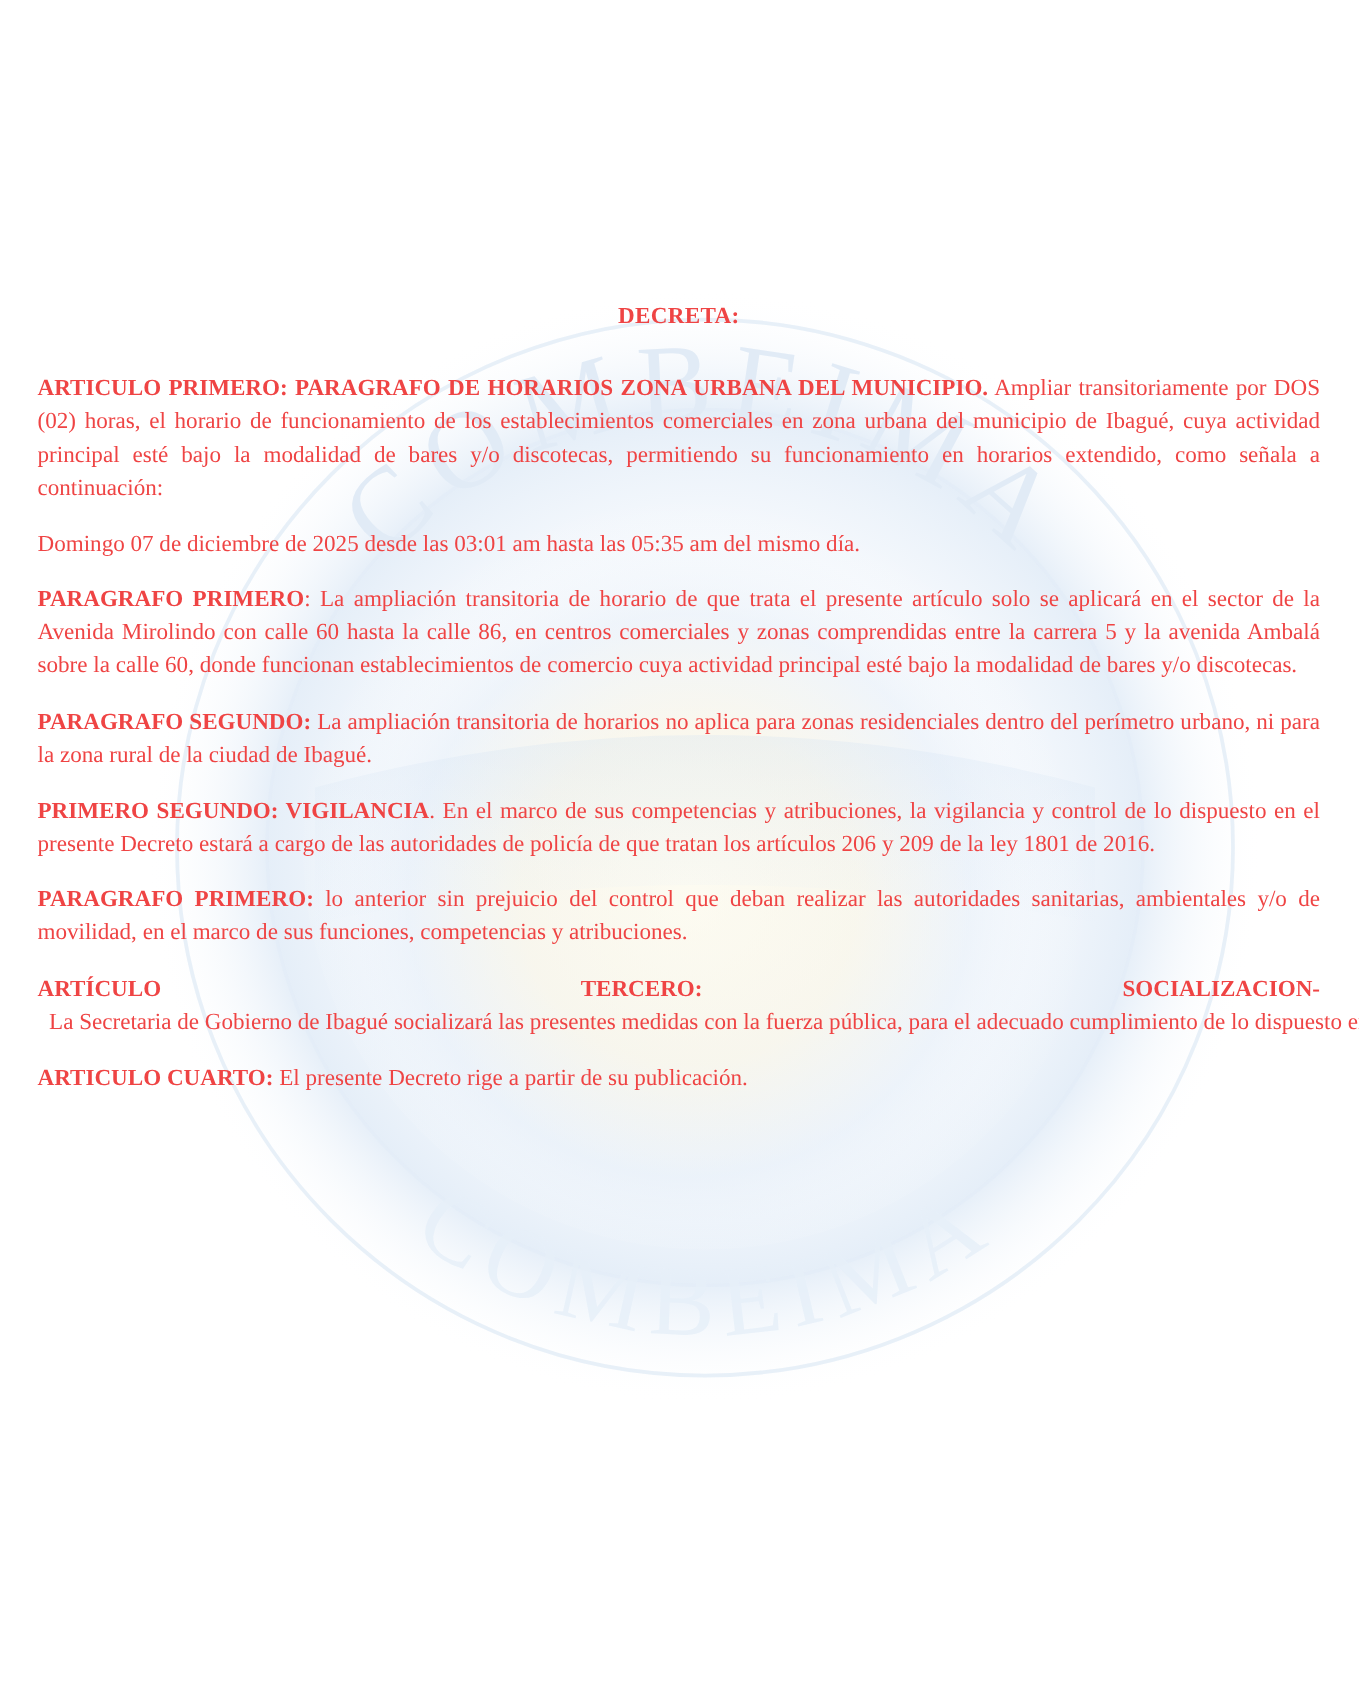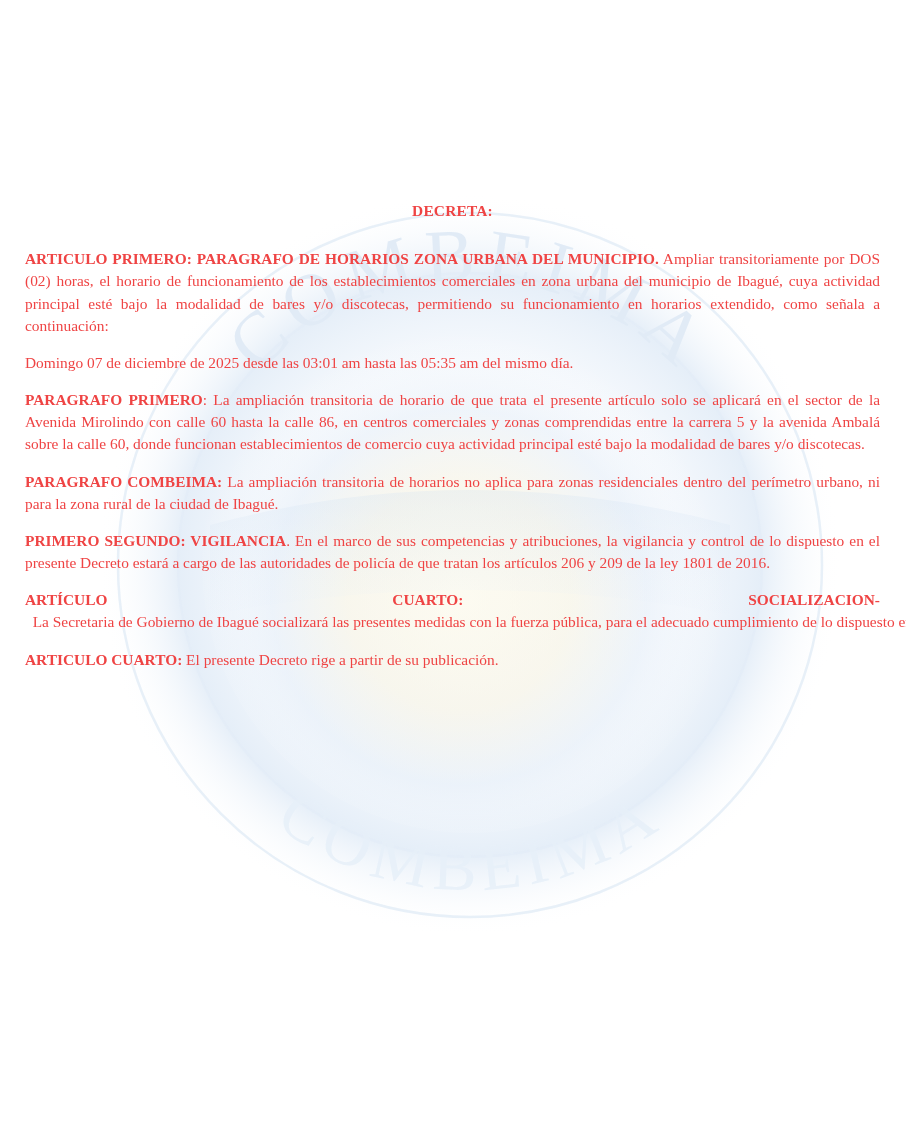--- a/index.html
+++ b/index.html
@@ -142,30 +142,33 @@
 
     <p class="para gap-after">
       <span>Domingo 07 de diciembre de 2025 desde las 03:01 am hasta las 05:35 am del mismo día.</span>
     </p>
 
     <p class="para">
       <b>PARAGRAFO PRIMERO</b><span>: La ampliación transitoria de horario de que trata el presente artículo solo se aplicará en el sector de la Avenida Mirolindo con calle 60 hasta la calle 86, en centros comerciales y zonas comprendidas entre la carrera 5 y la avenida Ambalá sobre la calle 60, donde funcionan establecimientos de comercio cuya actividad principal esté bajo la modalidad de bares y/o discotecas.</span>
     </p>
 
     <p class="para">
-      <b>PARAGRAFO COMBEIMA:</b><span> La ampliación transitoria de horarios no aplica para zonas residenciales dentro del perímetro urbano, ni para la zona rural de la ciudad de Ibagué.</span>
+      <b>PARAGRAFO SEGUNDO:</b><span> La ampliación transitoria de horarios no aplica para zonas residenciales dentro del perímetro urbano, ni para la zona rural de la ciudad de Ibagué.</span>
     </p>
 
     <p class="para">
       <b>PRIMERO SEGUNDO: VIGILANCIA</b><span>. En el marco de sus competencias y atribuciones, la vigilancia y control de lo dispuesto en el presente Decreto estará a cargo de las autoridades de policía de que tratan los artículos 206 y 209 de la ley 1801 de 2016.</span>
     </p>
 
+    <p class="para">
+      <b>PARAGRAFO PRIMERO:</b><span> lo anterior sin prejuicio del control que deban realizar las autoridades sanitarias, ambientales y/o de movilidad, en el marco de sus funciones, competencias y atribuciones.</span>
+    </p>
 
     <p class="para">
-      <b>ARTÍCULO CUARTO: SOCIALIZACION-</b><span class="lead-sp">  La Secretaria de Gobierno de Ibagué socializará las presentes medidas con la fuerza pública, para el adecuado cumplimiento de lo dispuesto en este acto administrativo.</span>
+      <b>ARTÍCULO TERCERO: SOCIALIZACION-</b><span class="lead-sp">  La Secretaria de Gobierno de Ibagué socializará las presentes medidas con la fuerza pública, para el adecuado cumplimiento de lo dispuesto en este acto administrativo.</span>
     </p>
 
     <p class="para">
       <b>ARTICULO CUARTO:</b><span> El presente Decreto rige a partir de su publicación.</span>
     </p>
 
   </div>
 </div>
 
 </body></html>

